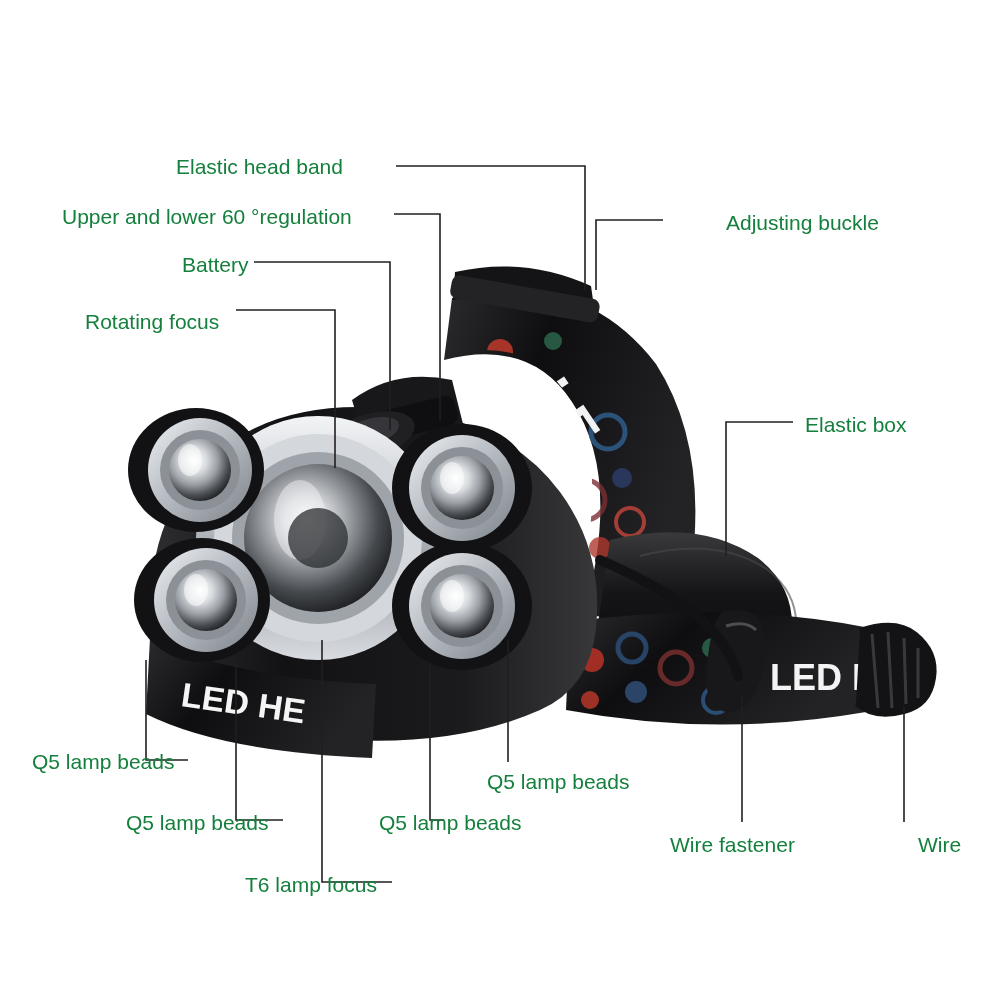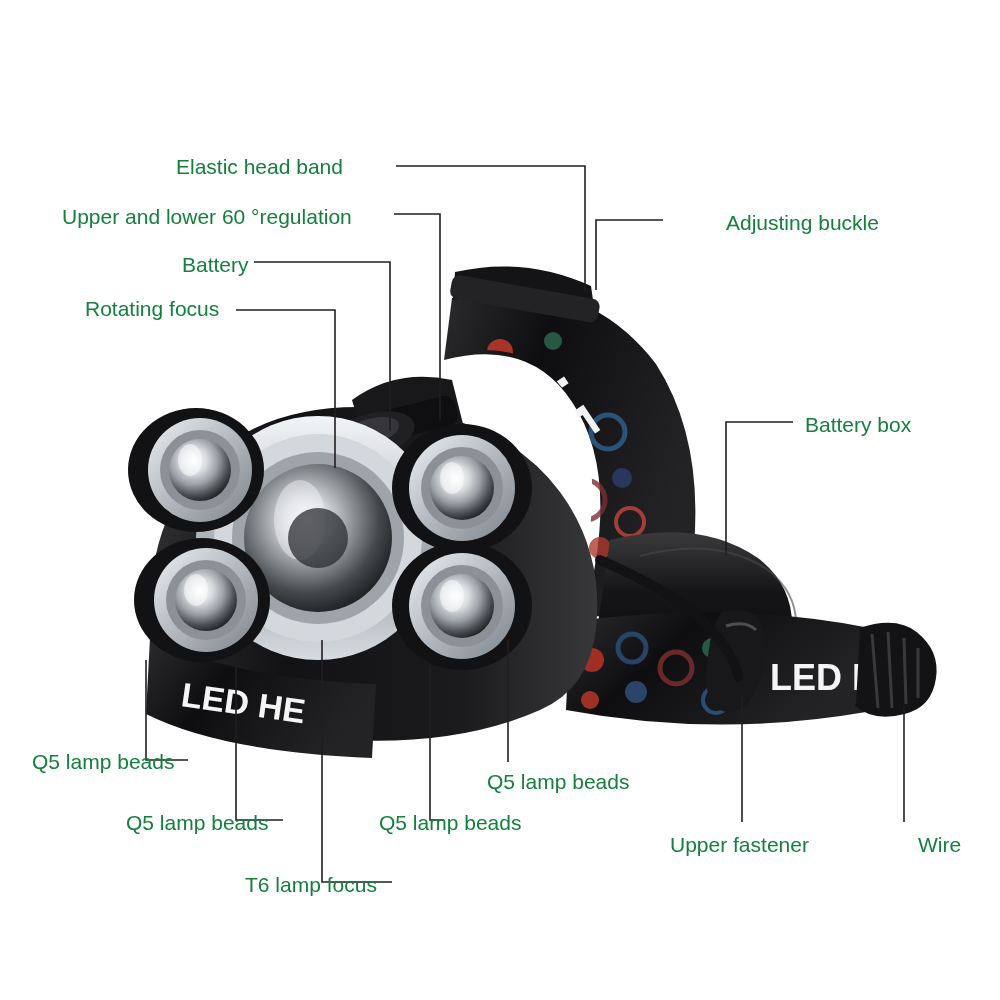--- a/index.html
+++ b/index.html
@@ -211,24 +211,24 @@
     <path class="leader" d="M392 882 H322 V640"></path>
     <path class="leader" d="M444 820 H430 V666"></path>
     <path class="leader" d="M508 762 V640"></path>
     <path class="leader" d="M742 822 V696"></path>
     <path class="leader" d="M904 822 V706"></path>
   </svg>
 
   <div class="label" style="left:176px; top:156px;">Elastic head band</div>
   <div class="label" style="left:62px; top:206px;">Upper and lower 60 °regulation</div>
   <div class="label" style="left:182px; top:254px;">Battery</div>
-  <div class="label" style="left:85px; top:298px;">Rotating focus</div>
+  <div class="label" style="left:85px; top:311px;">Rotating focus</div>
   <div class="label" style="left:692px; top:212px;margin-left:34px;">Adjusting buckle</div>
-  <div class="label" style="left:805px; top:414px;">Battery box</div>
+  <div class="label" style="left:805px; top:414px;">Elastic box</div>
   <div class="label" style="left:487px; top:771px;">Q5 lamp beads</div>
-  <div class="label" style="left:670px; top:834px;">Upper fastener</div>
+  <div class="label" style="left:670px; top:834px;">Wire fastener</div>
   <div class="label" style="left:918px; top:834px;">Wire</div>
   <div class="label" style="left:32px; top:751px;">Q5 lamp beads</div>
   <div class="label" style="left:126px; top:812px;">Q5 lamp beads</div>
   <div class="label" style="left:379px; top:812px;">Q5 lamp beads</div>
   <div class="label" style="left:245px; top:874px;">T6 lamp focus</div>
 
 </div>
 
 </body></html>

